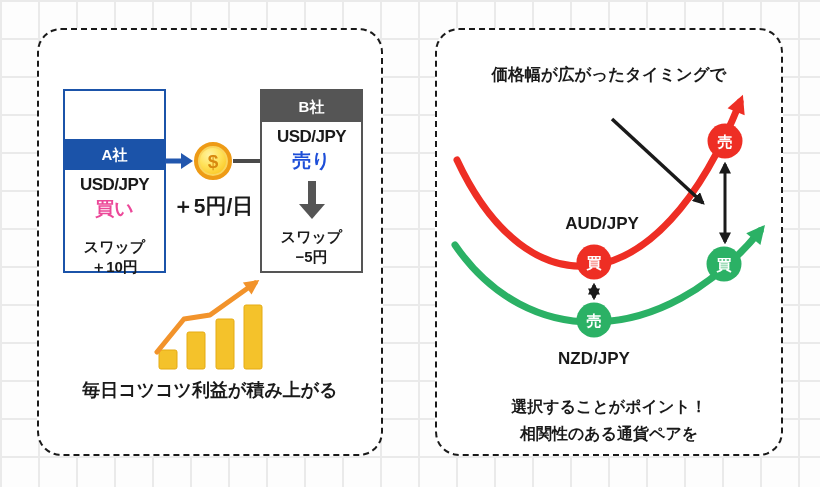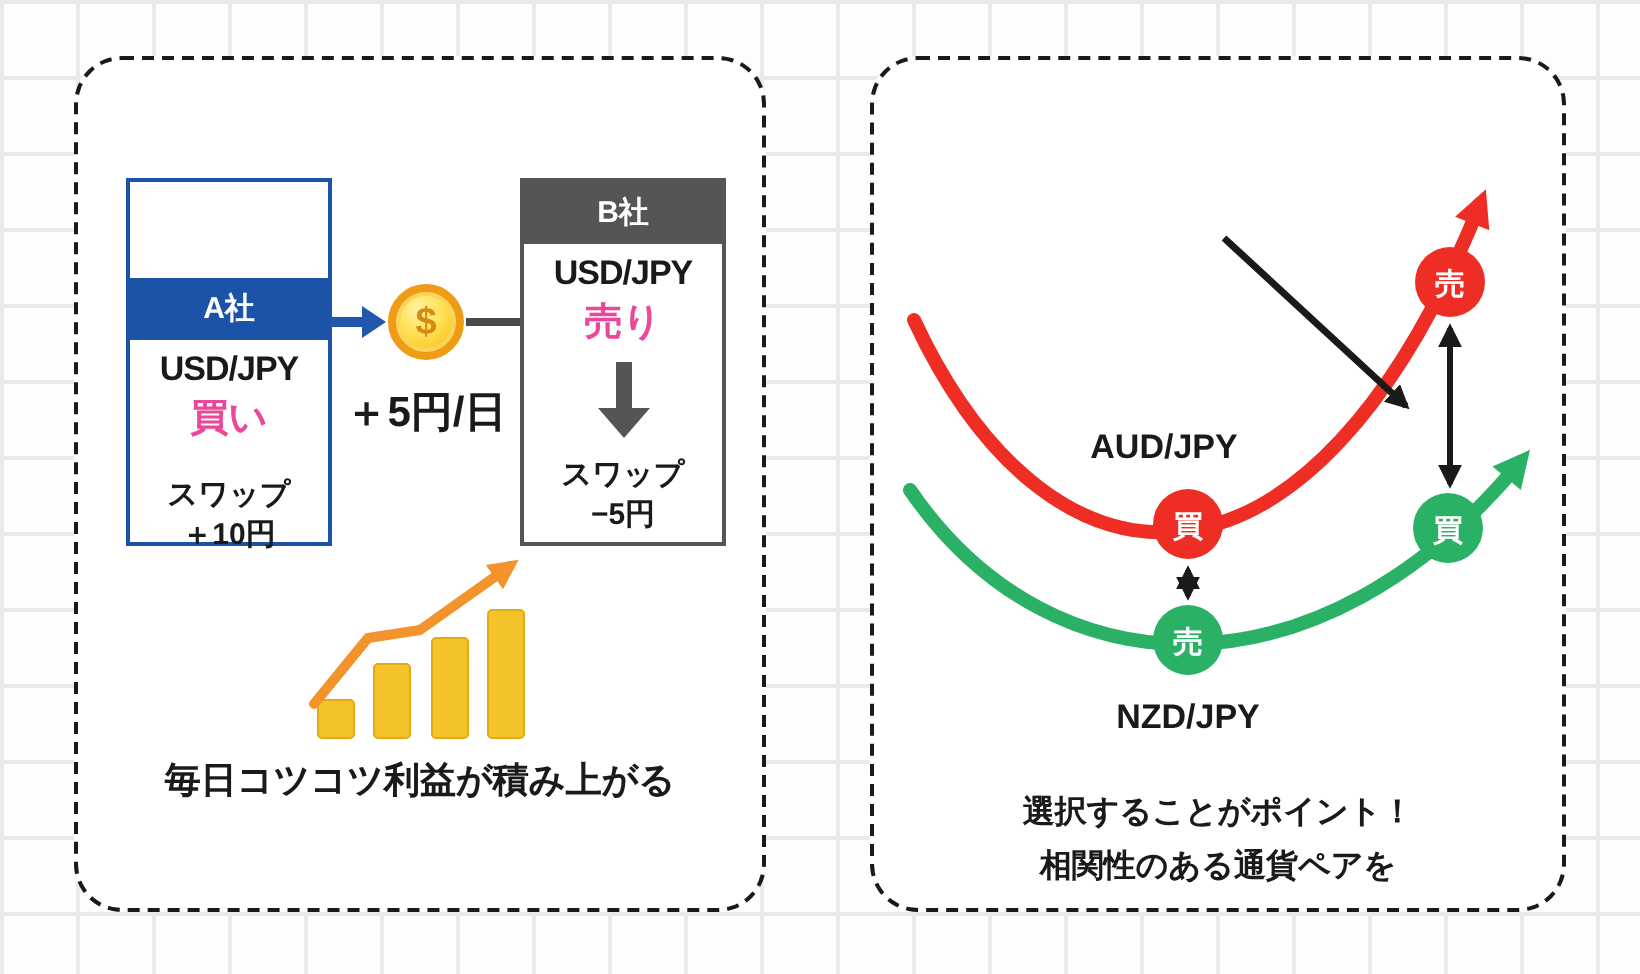--- a/index.html
+++ b/index.html
@@ -32,21 +32,21 @@
     width:100%; height:31px; line-height:31px; text-align:center;
     color:#fff; font-weight:bold; font-size:15px;
   }
   .box-a { left:24px;  border:2px solid #1b53a9; }
   .box-b { left:221px; border:2px solid #555555; }
   .box-a .head { background:#1b53a9;margin-top:48px; }
   .box-b .head { background:#555555; }
   .pair   { font-size:17px; font-weight:bold; margin-top:5px; letter-spacing:-0.5px; }
   .action { font-size:19px; font-weight:bold; margin-top:1px; }
   .box-a .action { color:#ec4899; }
-  .box-b .action { color:#ec4899; }
+  .box-b .action { color:#1d4ed8; }
   .dir-arrow { margin-top:7px; }
   .swap-label { font-size:15px; font-weight:bold; margin-top:9px; }
   .swap-value { font-size:15px; font-weight:bold; margin-top:1px; }
 
   .mid-right-arrow { position:absolute; left:126px; top:122px; }
   .coin {
     position:absolute; left:155px; top:112px; width:38px; height:38px;
     border-radius:50%;
     border:4px solid #ee9b16;
     background:radial-gradient(circle at 38% 30%, #fff3a0 0%, #ffe25a 40%, #fbc926 75%, #f5b51d 100%);
@@ -61,21 +61,21 @@
                      font-size:21px; font-weight:bold; }
   .bar-chart { position:absolute; left:112px; top:243px; }
   .left-caption { position:absolute; left:0; top:348px; width:100%; text-align:center;
                   font-size:18px; font-weight:bold; }
 
   
   .headline { position:absolute; left:0; top:32px; width:100%; text-align:center;
               font-size:16.5px; font-weight:bold; line-height:25px; }
   .curves-svg { position:absolute; left:0; top:0; }
   .pair-label { position:absolute; width:130px; text-align:center; font-size:17px; font-weight:bold; }
-  #aud-label { left:80px; top:184px; }
+  #aud-label { left:100px; top:184px; }
   #nzd-label { left:92px; top:319px; }
   .footer-note { position:absolute; left:0; top:363px; width:100%; text-align:center;
                  font-size:16px; font-weight:bold; line-height:27px; }
   .badge-text { font-size:15px; font-weight:bold; fill:#ffffff; }
 </style>
 </head>
 <body>
 
 <div class="panel" id="left-panel">
 
@@ -127,20 +127,21 @@
     <rect x="93" y="32" width="18" height="64" rx="2" fill="#f4c22b" stroke="#e5ab15" stroke-width="1"></rect>
     <polyline points="6,79 33,46 59,42 104,10" fill="none" stroke="#f2932b" stroke-width="5" stroke-linejoin="round" stroke-linecap="round" marker-end="url(#arrowOrange)"></polyline>
   </svg>
 
   <div class="left-caption">毎日コツコツ利益が積み上がる</div>
 </div>
 
 <div class="panel" id="right-panel">
 
   <div class="headline">
+    <div>価格幅が広がったタイミングで</div>
   </div>
 
   <svg class="curves-svg" width="344" height="424" viewBox="0 0 344 424">
     <defs>
       <marker id="arrowRed" viewBox="0 0 16 16" markerWidth="21" markerHeight="21" refX="9" refY="8" orient="auto" markerUnits="userSpaceOnUse">
         <path d="M1,1 L15,8 L1,15 Z" fill="#ee2e24"></path>
       </marker>
       <marker id="arrowGreen" viewBox="0 0 16 16" markerWidth="21" markerHeight="21" refX="9" refY="8" orient="auto" markerUnits="userSpaceOnUse">
         <path d="M1,1 L15,8 L1,15 Z" fill="#2bb165"></path>
       </marker>

